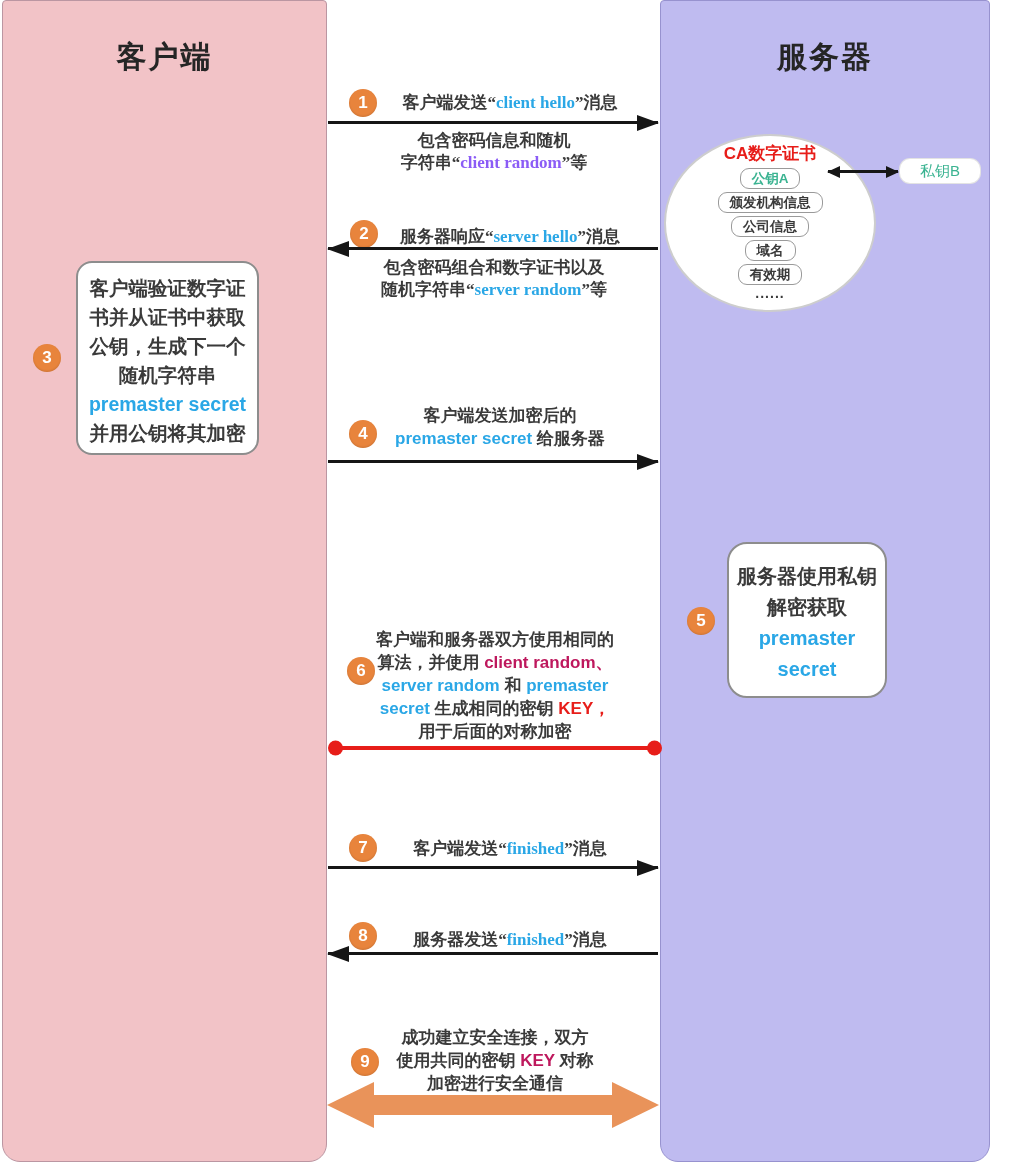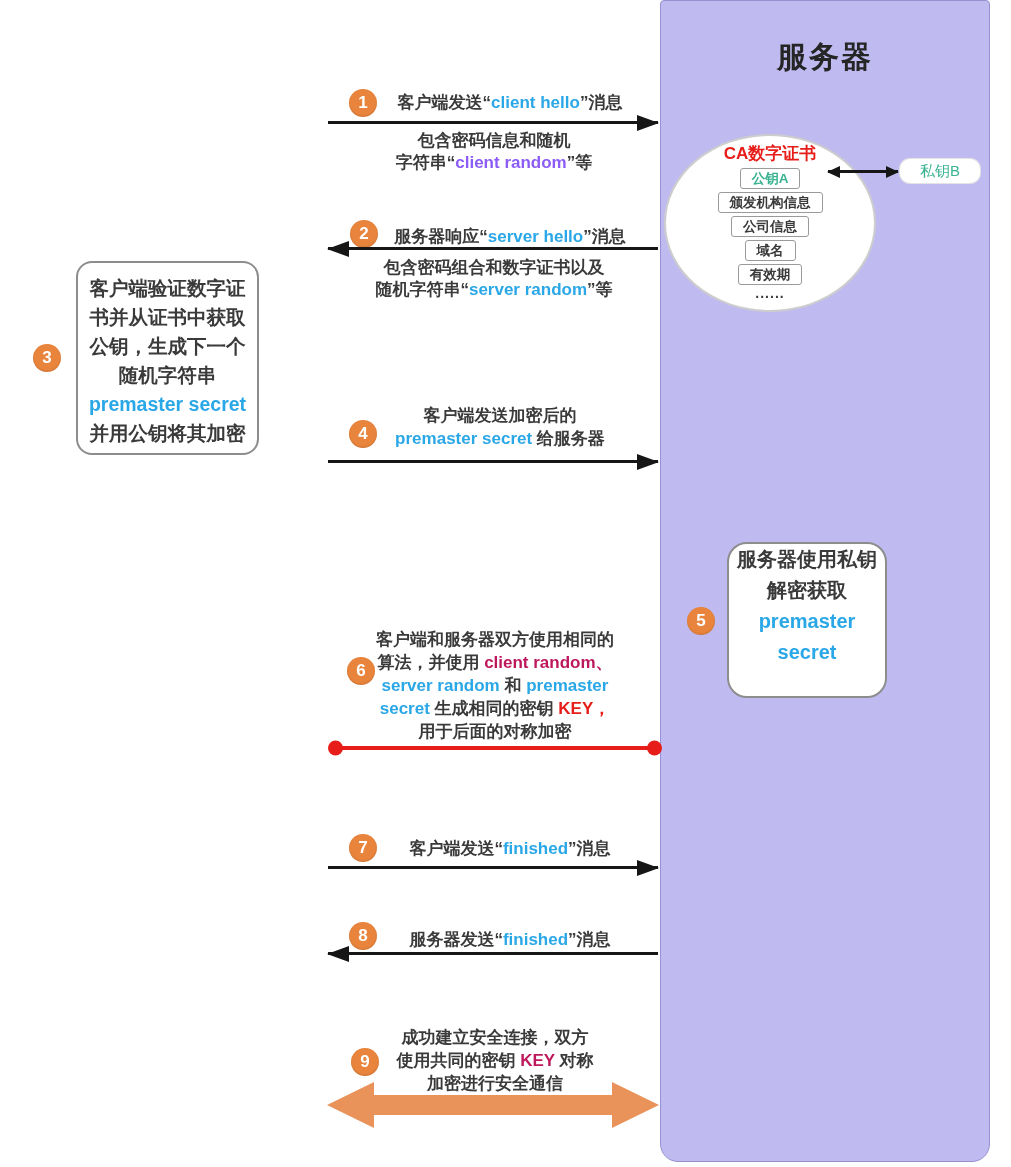--- a/index.html
+++ b/index.html
@@ -47,47 +47,50 @@
 
   
   .bigarrow{position:absolute;left:374px;top:1095px;width:238px;height:20px;background:#e9935a;}
   .bigarrow::before{content:"";position:absolute;left:-47px;top:50%;transform:translateY(-50%);
     border-right:47px solid #e9935a;border-top:23px solid transparent;border-bottom:23px solid transparent;}
   .bigarrow::after{content:"";position:absolute;right:-47px;top:50%;transform:translateY(-50%);
     border-left:47px solid #e9935a;border-top:23px solid transparent;border-bottom:23px solid transparent;}
 
   
   .mid{position:absolute;text-align:center;font-weight:bold;color:#3a3a3a;}
-  .t17{font-size:17px;line-height:22px;}
+  .t17{font-size:17px;line-height:22px;font-family:Liberation Serif, serif;}
   .t17b{font-size:17px;line-height:23px;}
 
   
   .note{position:absolute;background:#fff;border:2px solid #8d8d8d;border-radius:16px;
     text-align:center;font-weight:bold;box-sizing:border-box;}
   .note3{left:76px;top:261px;width:183px;height:194px;font-size:19.5px;line-height:29px;padding-top:11px;}
-  .note5{left:727px;top:542px;width:160px;height:156px;font-size:20px;line-height:31px;padding-top:0;border-radius:20px;}
+  .note5{left:727px;top:542px;width:160px;height:156px;font-size:20px;line-height:31px;padding-top:17px;border-radius:20px;}
 
   
   .cert{position:absolute;left:664px;top:134px;width:212px;height:178px;background:#fff;
     border:2px solid #cdcdcd;border-radius:50%;box-sizing:border-box;
     display:flex;flex-direction:column;align-items:center;padding-top:7px;}
   .cert-title{color:#e71d19;font-size:17px;font-weight:bold;line-height:22px;}
-  .pill{background:#fff;border:1.5px solid #9a9a9a;border-radius:3px;font-size:13.5px;font-weight:bold;
+  .pill{background:#fff;border:1.5px solid #9a9a9a;border-radius:9px;font-size:13.5px;font-weight:bold;
     line-height:17px;padding:1px 11px;margin-top:3px;color:#3a3a3a;white-space:nowrap;}
   .pill.teal{color:#3ab391;}
   .cert-dots{font-weight:bold;font-size:14px;letter-spacing:1px;line-height:14px;margin-top:1px;color:#3a3a3a;}
   .pk{position:absolute;left:900px;top:159px;width:80px;height:24px;background:#fff;border-radius:10px;
     color:#3ab391;font-weight:normal;font-size:15px;line-height:24px;text-align:center;
     box-shadow:0 0 0 1px #e3e3e3;}
 </style>
 </head>
 <body>
 
 <div class="stage">
 
+  <div class="col col-client">
+    <div class="col-title">客户端</div>
+  </div>
   <div class="col col-server">
     <div class="col-title">服务器</div>
   </div>
 
   <div class="badge" style="left:349px;top:89px;">1</div>
   <div class="mid t17" style="left:360px;top:92px;width:300px;"><span>客户端发送“</span><span style="color: rgb(42, 167, 230);">client hello</span><span>”消息</span></div>
   <div class="arrow right" style="left:328px;top:121px;width:330px;"></div>
   <div class="mid t17" style="left:330px;top:130px;width:328px;">
     <div><span>包含密码信息和随机</span></div>
     <div><span>字符串“</span><span style="color: #8b5cf6;">client random</span><span>”等</span></div>

